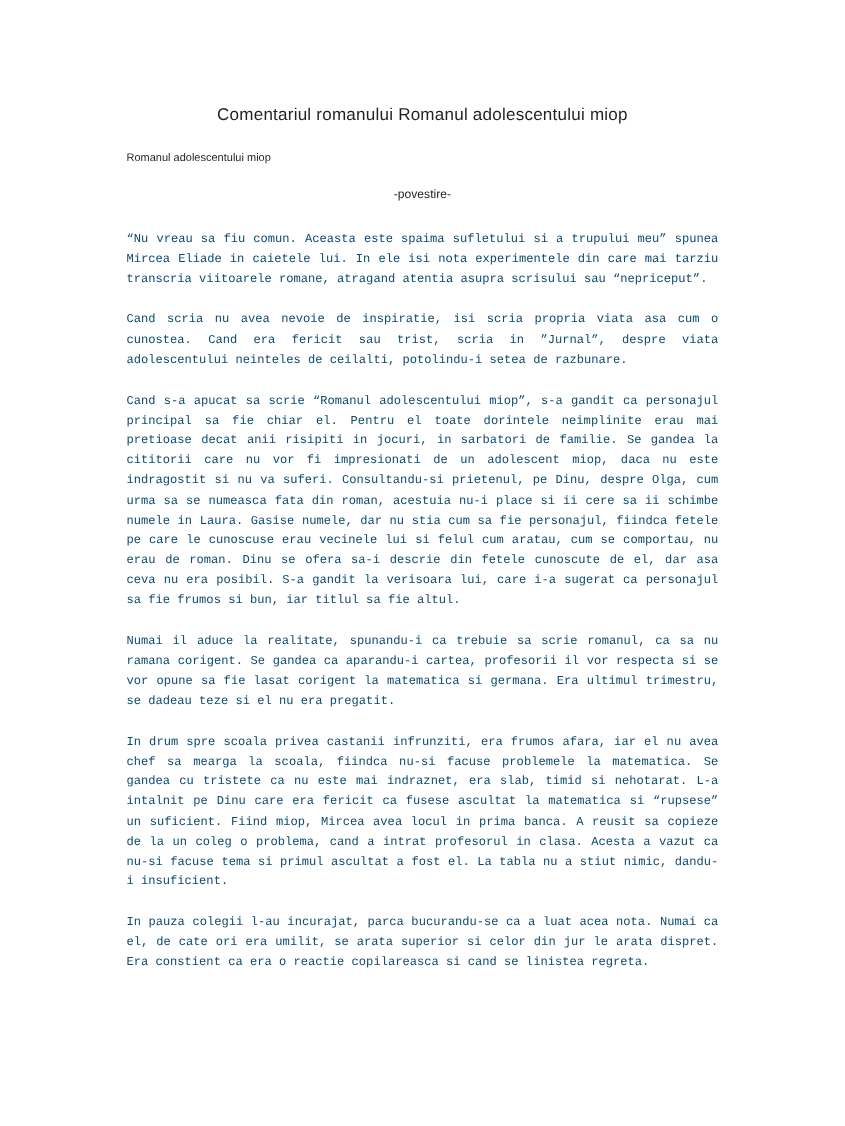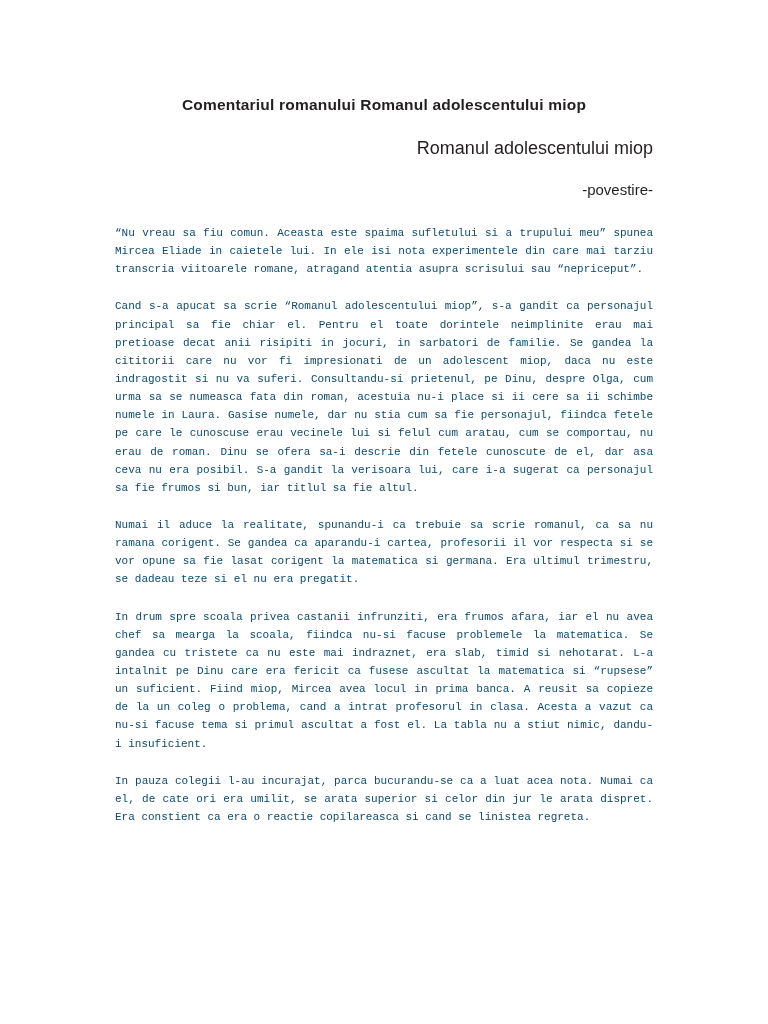--- a/index.html
+++ b/index.html
@@ -16,35 +16,35 @@
   .page {
     width: 768px;
     height: 1024px;
     box-sizing: border-box;
     padding: 96px 115px 0 115px;
     background: #ffffff;
     position: relative;
   }
   .doc-title {
     font-size: 15.5px;
-    font-weight: bold;
+    font-weight: normal;
     text-align: center;
     margin: 0 0 24px 0;
     letter-spacing: 0.2px;
     color: #231f20;
   }
   .subtitle {
-    font-size: 18px;
-    text-align: right;
+    font-size: 10px;
+    text-align: left;
     margin: 0 0 22px 0;
     color: #231f20;
   }
   .genre {
-    font-size: 15px;
-    text-align: right;
+    font-size: 11px;
+    text-align: center;
     margin: 0 0 26px 0;
     color: #231f20;
   }
   p.body-par {
     font-size: 11px;
     line-height: 1.65;
     text-align: justify;
     margin: 0 0 19px 0;
     color: #0c4a6e;
     hyphens: none;
@@ -56,17 +56,18 @@
 </style>
 </head>
 <body>
 
 <div class="page">
   <h1 class="doc-title">Comentariul romanului Romanul adolescentului miop</h1>
   <div class="subtitle">Romanul adolescentului miop</div>
   <div class="genre">-povestire-</div>
 
   <p class="body-par">“Nu vreau sa fiu comun. Aceasta este spaima sufletului si a trupului meu” spunea Mircea Eliade  in caietele lui. In ele isi nota experimentele din care mai tarziu transcria viitoarele romane, atragand atentia asupra scrisului sau “nepriceput”.</p>
+  <p class="body-par">Cand scria nu avea nevoie de inspiratie, isi scria propria viata asa cum o cunostea. Cand era fericit sau trist, scria in ”Jurnal”, despre viata adolescentului neinteles de ceilalti, potolindu-i setea de razbunare.</p>
   <p class="body-par">Cand s-a apucat sa scrie “Romanul adolescentului miop”, s-a gandit ca personajul principal sa fie chiar el. Pentru el toate dorintele neimplinite erau mai pretioase decat anii risipiti in jocuri, in sarbatori de familie. Se gandea la cititorii care nu vor fi impresionati de un adolescent miop, daca nu este indragostit si nu va suferi. Consultandu-si prietenul, pe Dinu, despre Olga, cum urma sa se numeasca fata din roman, acestuia nu-i place si ii cere sa ii schimbe numele in Laura. Gasise numele, dar nu stia cum sa fie personajul, fiindca fetele pe care le cunoscuse erau vecinele lui si felul cum aratau, cum se comportau, nu erau de roman. Dinu se ofera sa-i descrie din fetele cunoscute de el, dar asa ceva nu era posibil. S-a gandit la verisoara lui, care i-a sugerat ca personajul sa fie frumos si bun, iar titlul sa fie altul.</p>
   <p class="body-par">Numai il aduce la realitate, spunandu-i ca trebuie sa scrie romanul, ca sa nu ramana corigent. Se gandea ca aparandu-i cartea, profesorii il vor respecta si se vor opune sa fie lasat corigent la matematica si germana. Era ultimul trimestru, se dadeau teze si el nu era pregatit.</p>
   <p class="body-par">In drum spre scoala privea castanii infrunziti, era frumos afara, iar el nu avea chef sa mearga la scoala, fiindca nu-si facuse problemele la matematica. Se gandea cu tristete ca nu este mai indraznet, era slab, timid si nehotarat. L-a intalnit pe Dinu care era fericit ca fusese ascultat la matematica si “rupsese” un suficient. Fiind miop, Mircea avea locul in prima banca. A reusit sa copieze de la un coleg o problema, cand a intrat profesorul in clasa. Acesta a vazut ca nu-si facuse tema si primul ascultat a fost el. La tabla nu a stiut nimic, dandu-i insuficient.</p>
   <p class="body-par">In pauza colegii l-au incurajat, parca bucurandu-se ca a luat acea nota. Numai ca el, de cate ori era umilit, se arata superior si celor din jur le arata dispret. Era constient ca era o reactie copilareasca si cand se linistea regreta.</p>
 </div>
 
 </body></html>

